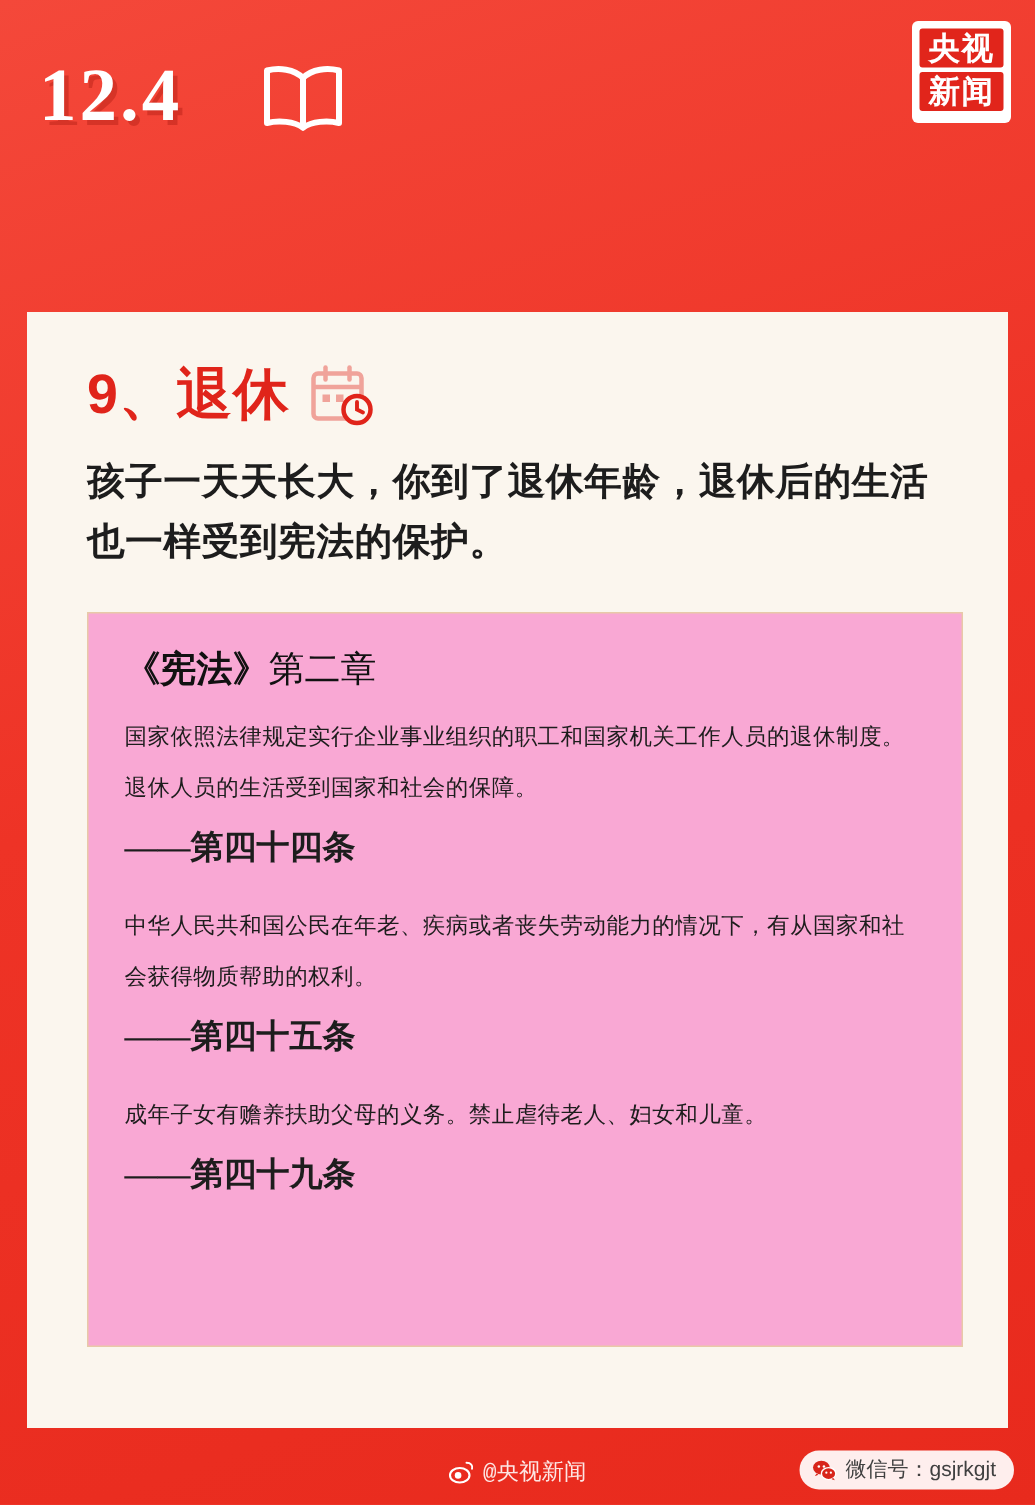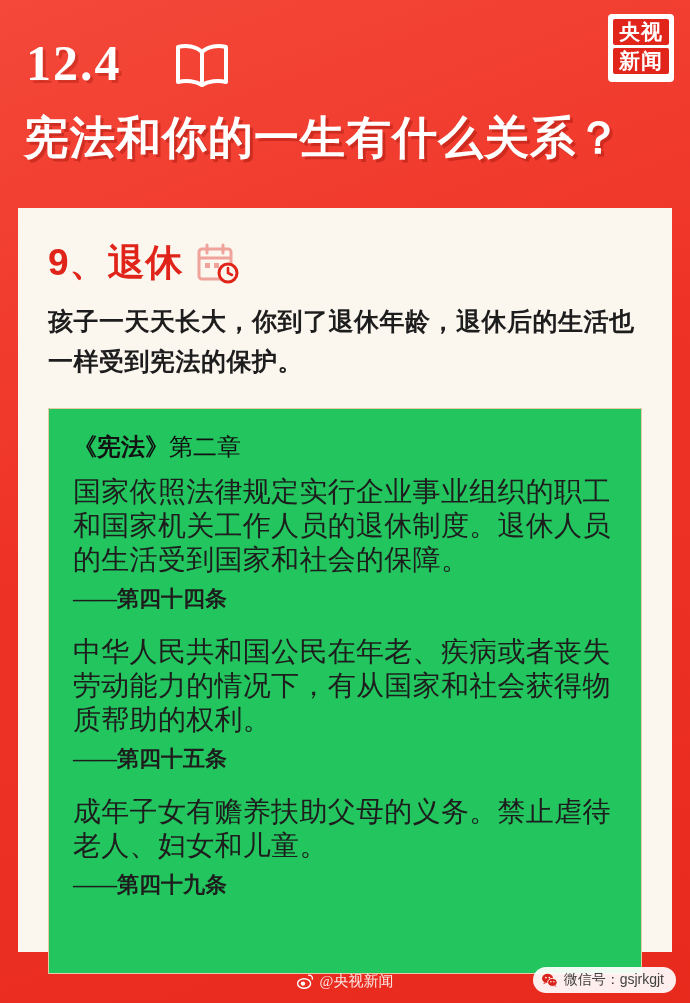--- a/index.html
+++ b/index.html
@@ -92,21 +92,21 @@
 
   
   .card {
     position: absolute;
     left: 18px;
     top: 208px;
     width: 654px;
     height: 744px;
     background: #fbf6ee;
     box-sizing: border-box;
-    padding: 34px 30px 20px 30px;
+    padding: 34px 30px 20px 40px;
   }
 
   .section-title-row {
     display: flex;
     align-items: center;
     gap: 10px;
     margin-bottom: 18px;
   }
   .section-title {
     font-size: 37px;
@@ -129,38 +129,38 @@
     font-weight: 700;
     font-family: "Liberation Serif", serif;
     margin: 0 0 26px 0;
     letter-spacing: 0.5px;
   }
 
   .quote-box {
     border: 1px solid #e8c9a8;
     box-sizing: border-box;
     padding: 22px 24px 26px 24px;
-    background: #22c55e;
-    height: 566px;
+    background: #f9a8d4;
+    height: 490px;
   }
 
   .quote-heading {
     font-size: 24px;
     line-height: 32px;
     color: #111111;
     font-family: "Liberation Serif", serif;
     margin-bottom: 12px;
   }
   .quote-heading b { font-weight: 700; }
 
   .clause {
     margin-bottom: 18px;
   }
   .clause p.text {
-    font-size: 28px;
+    font-size: 15px;
     line-height: 34px;
     color: #1d1d1d;
     font-family: "Liberation Serif", serif;
     margin: 0;
     letter-spacing: 0.3px;
   }
   .clause p.ref {
     font-size: 22px;
     line-height: 36px;
     color: #1d1d1d;
@@ -181,21 +181,21 @@
   .weibo-tag {
     position: absolute;
     left: 50%;
     transform: translateX(-50%);
     bottom: 12px;
     display: flex;
     align-items: center;
     gap: 6px;
     color: rgba(255,255,255,0.88);
     font-size: 15px;
-    font-family: Liberation Serif, serif;
+    font-family: Liberation Mono, monospace;
     text-align: center;
   }
   .wechat-tag {
     position: absolute;
     right: 14px;
     bottom: 10px;
     display: flex;
     align-items: center;
     gap: 6px;
     background: rgba(255,255,255,0.92);
@@ -225,21 +225,20 @@
     <span class="book-icon">
       <svg viewBox="0 0 60 48" width="60" height="48" aria-hidden="true">
         <g fill="none" stroke="#ffffff" stroke-width="4" stroke-linejoin="round">
           <path d="M30 12 C24 6, 14 5, 6 7 L6 42 C14 40, 24 41, 30 45 Z"></path>
           <path d="M30 12 C36 6, 46 5, 54 7 L54 42 C46 40, 36 41, 30 45 Z"></path>
           <path d="M30 12 L30 45"></path>
         </g>
       </svg>
     </span>
 
-    <div class="headline">宪法和你的一生有什么关系？</div>
   </div>
 
   <div class="card">
 
     <div class="section-title-row">
       <div class="section-title">9、退休</div>
       <span class="calendar-icon">
         <svg viewBox="0 0 44 42" width="44" height="42" aria-hidden="true">
           <rect x="3" y="7" width="32" height="30" rx="3" fill="none" stroke="#f0a39a" stroke-width="3"></rect>
           <line x1="3" y1="16" x2="35" y2="16" stroke="#f0a39a" stroke-width="3"></line>

